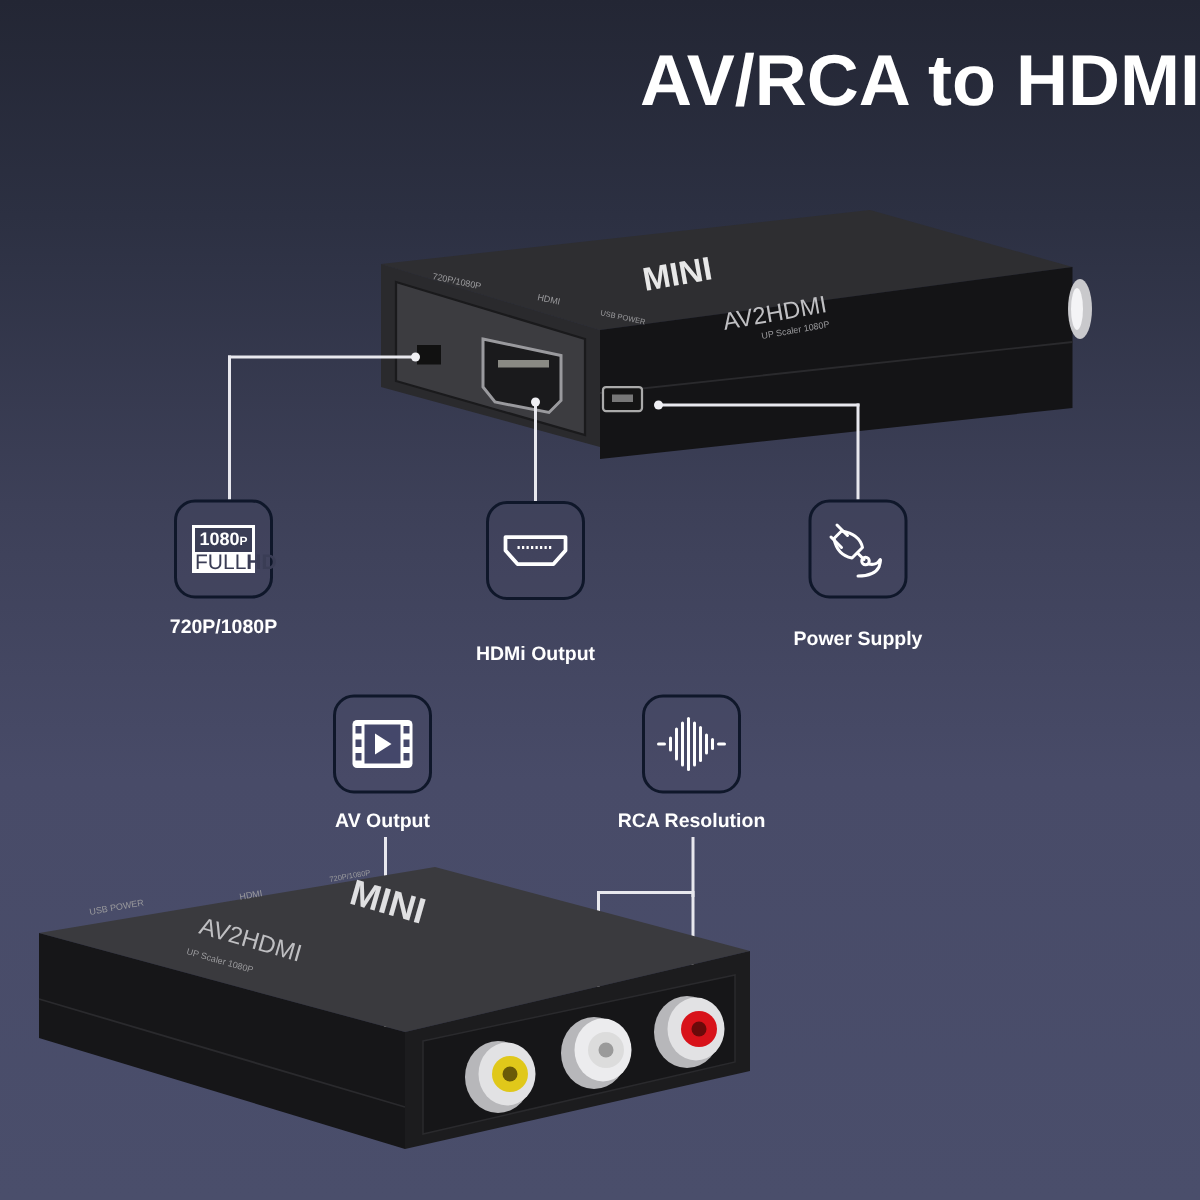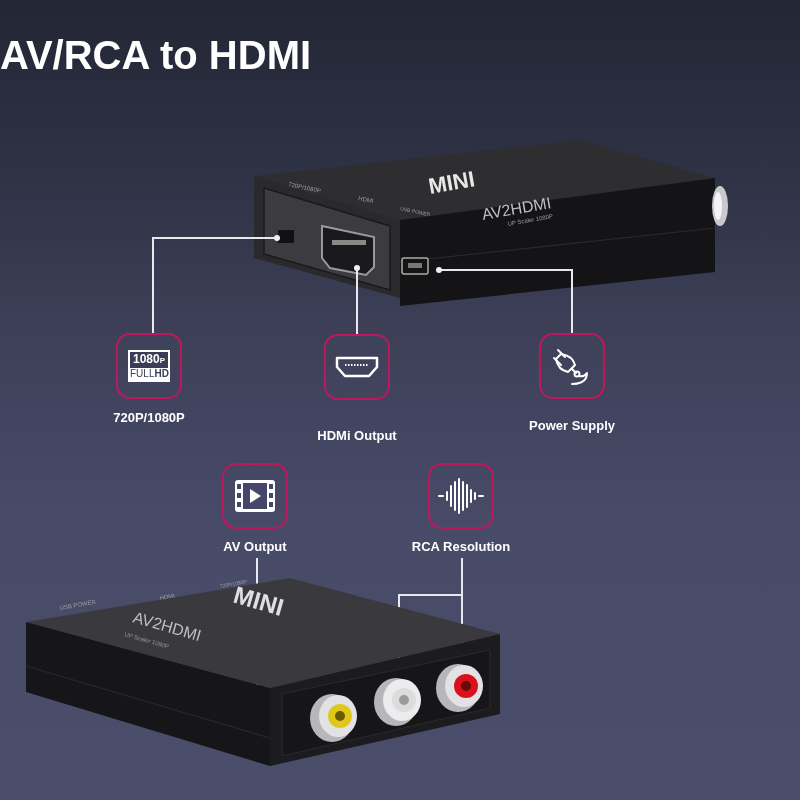--- a/index.html
+++ b/index.html
@@ -2,27 +2,27 @@
 <html><head>
 <meta charset="utf-8">
 <style>
   html, body { margin:0; padding:0; }
   body {
     width:800px; height:800px; overflow:hidden; position:relative;
     background: linear-gradient(180deg, #232634 0%, #2c3042 18%, #3d4058 42%, #484b68 65%, #4a4e6b 100%);
     font-family: "Liberation Sans", sans-serif;
   }
   .title {
-    position:absolute; left:0; top:32px; width:800px; text-align:left;
-    color:#ffffff; font-weight:bold; font-size:40px; line-height:46px;
+    position:absolute; left:0; top:32px; width:800px; text-align:right;
+    color:#ffffff; font-weight:bold; font-size:48px; line-height:46px;
   }
   .line { position:absolute; background:#e8e8ee; }
   .dot { position:absolute; width:6px; height:6px; border-radius:50%; background:#f0f0f4; }
   .icon-box {
-    position:absolute; width:66px; height:66px; border:2px solid #be185d; border-radius:14px;
+    position:absolute; width:66px; height:66px; border:2px solid #0f172a; border-radius:14px;
     box-sizing:border-box; display:flex; align-items:center; justify-content:center;
     background: rgba(70,73,100,0.25);
   }
   .label {
     position:absolute; color:#ffffff; font-weight:bold; font-size:13px; line-height:15px;
     text-align:center; width:180px;
   }
   
   .dev-top {
     position:absolute; left:240px; top:140px; width:520px; height:180px;
@@ -79,21 +79,21 @@
 <div class="line" style="left:440px;top:269px;width:133px;height:2px;"></div>
 <div class="dot" style="left:436px;top:267px;"></div>
 <div class="line" style="left:571px;top:269px;width:2px;height:64px;"></div>
 
 <div class="icon-box" style="left:116px;top:333px;">
   <div style="width:42px;">
     <div style="background:#fff;padding:2px;">
       <div style="background:#3a3d55;color:#fff;font-weight:bold;font-size:12px;text-align:center;line-height:15px;">
         <span>1080</span><span style="font-size:8px">P</span>
       </div>
-      <div style="color:#3a3d55;font-size:10px;text-align:center;line-height:12px;font-weight:bold;">
+      <div style="color:#3a3d55;font-size:14px;text-align:center;line-height:12px;font-weight:bold;">
         <span style="font-weight:normal">FULL</span><span>HD</span>
       </div>
     </div>
   </div>
 </div>
 <div class="label" style="left:59px;top:410px;">
   <div>720P/1080P</div>
 </div>
 
 <div class="icon-box" style="left:324px;top:334px;">

